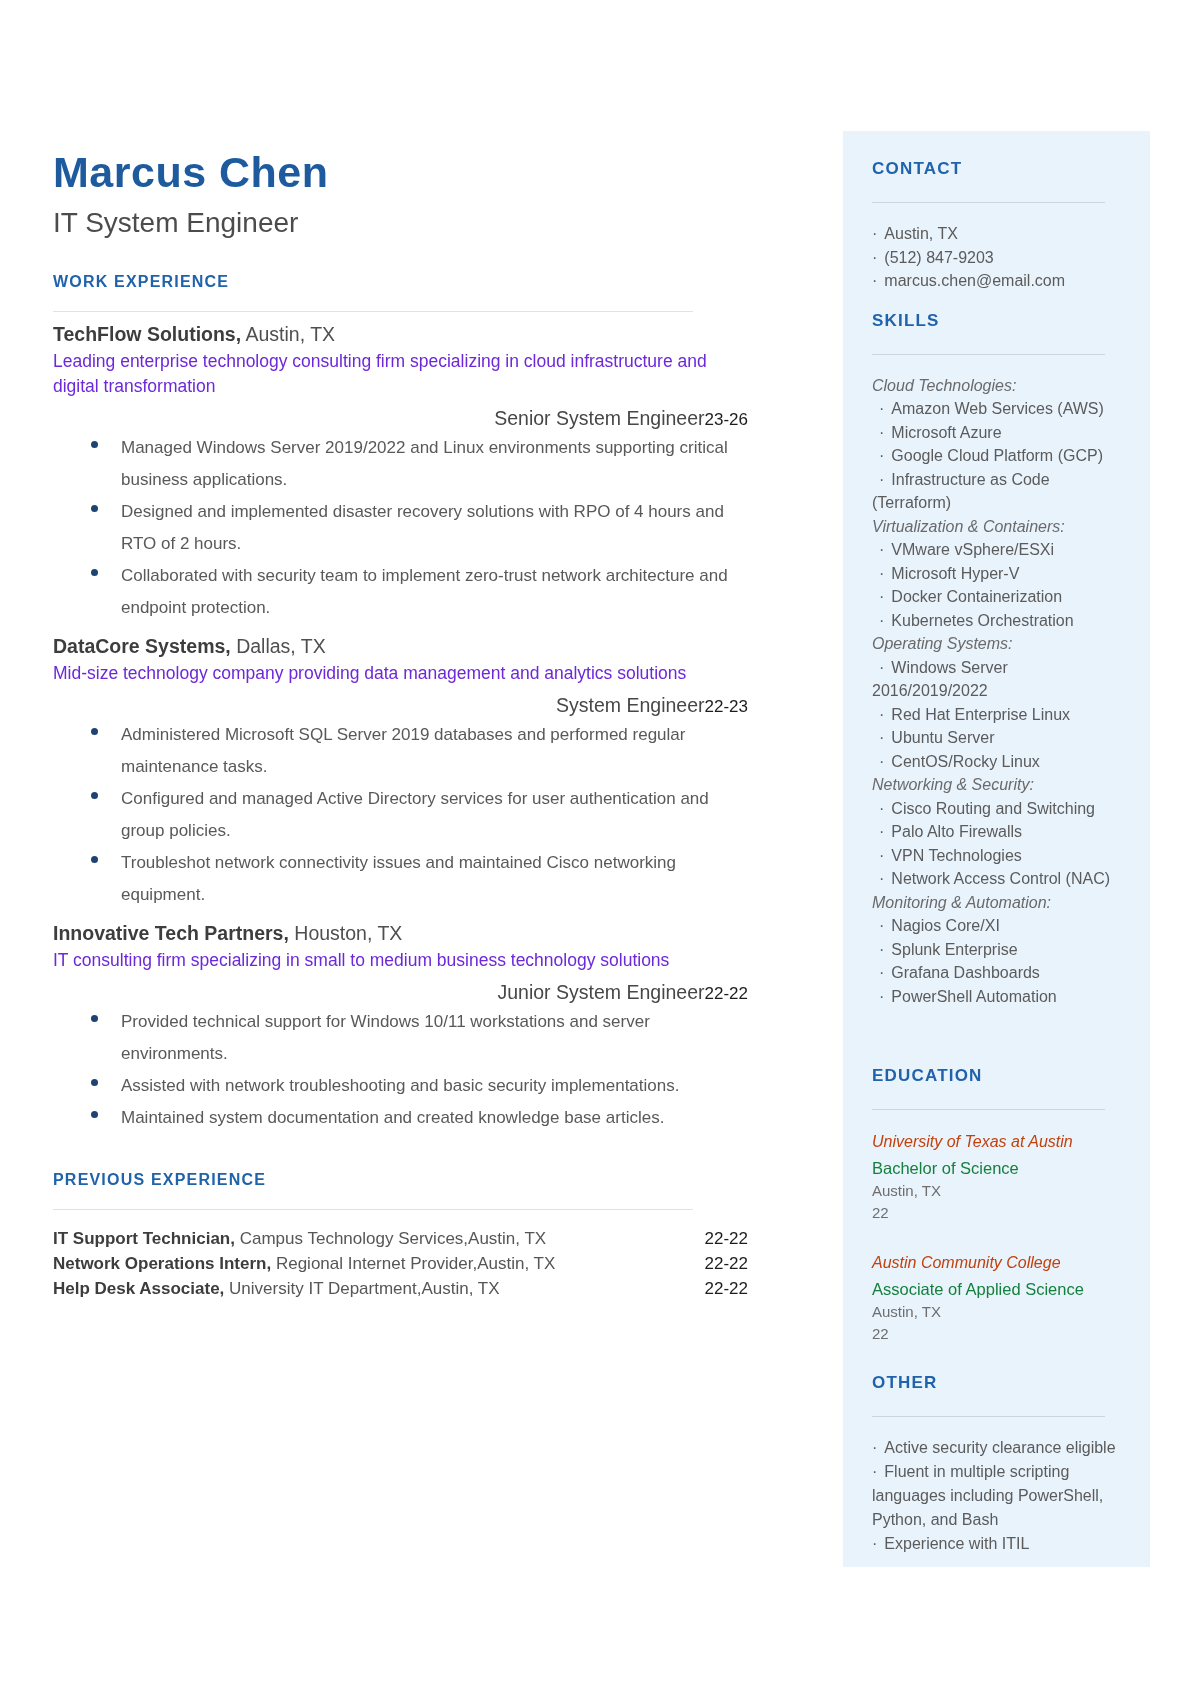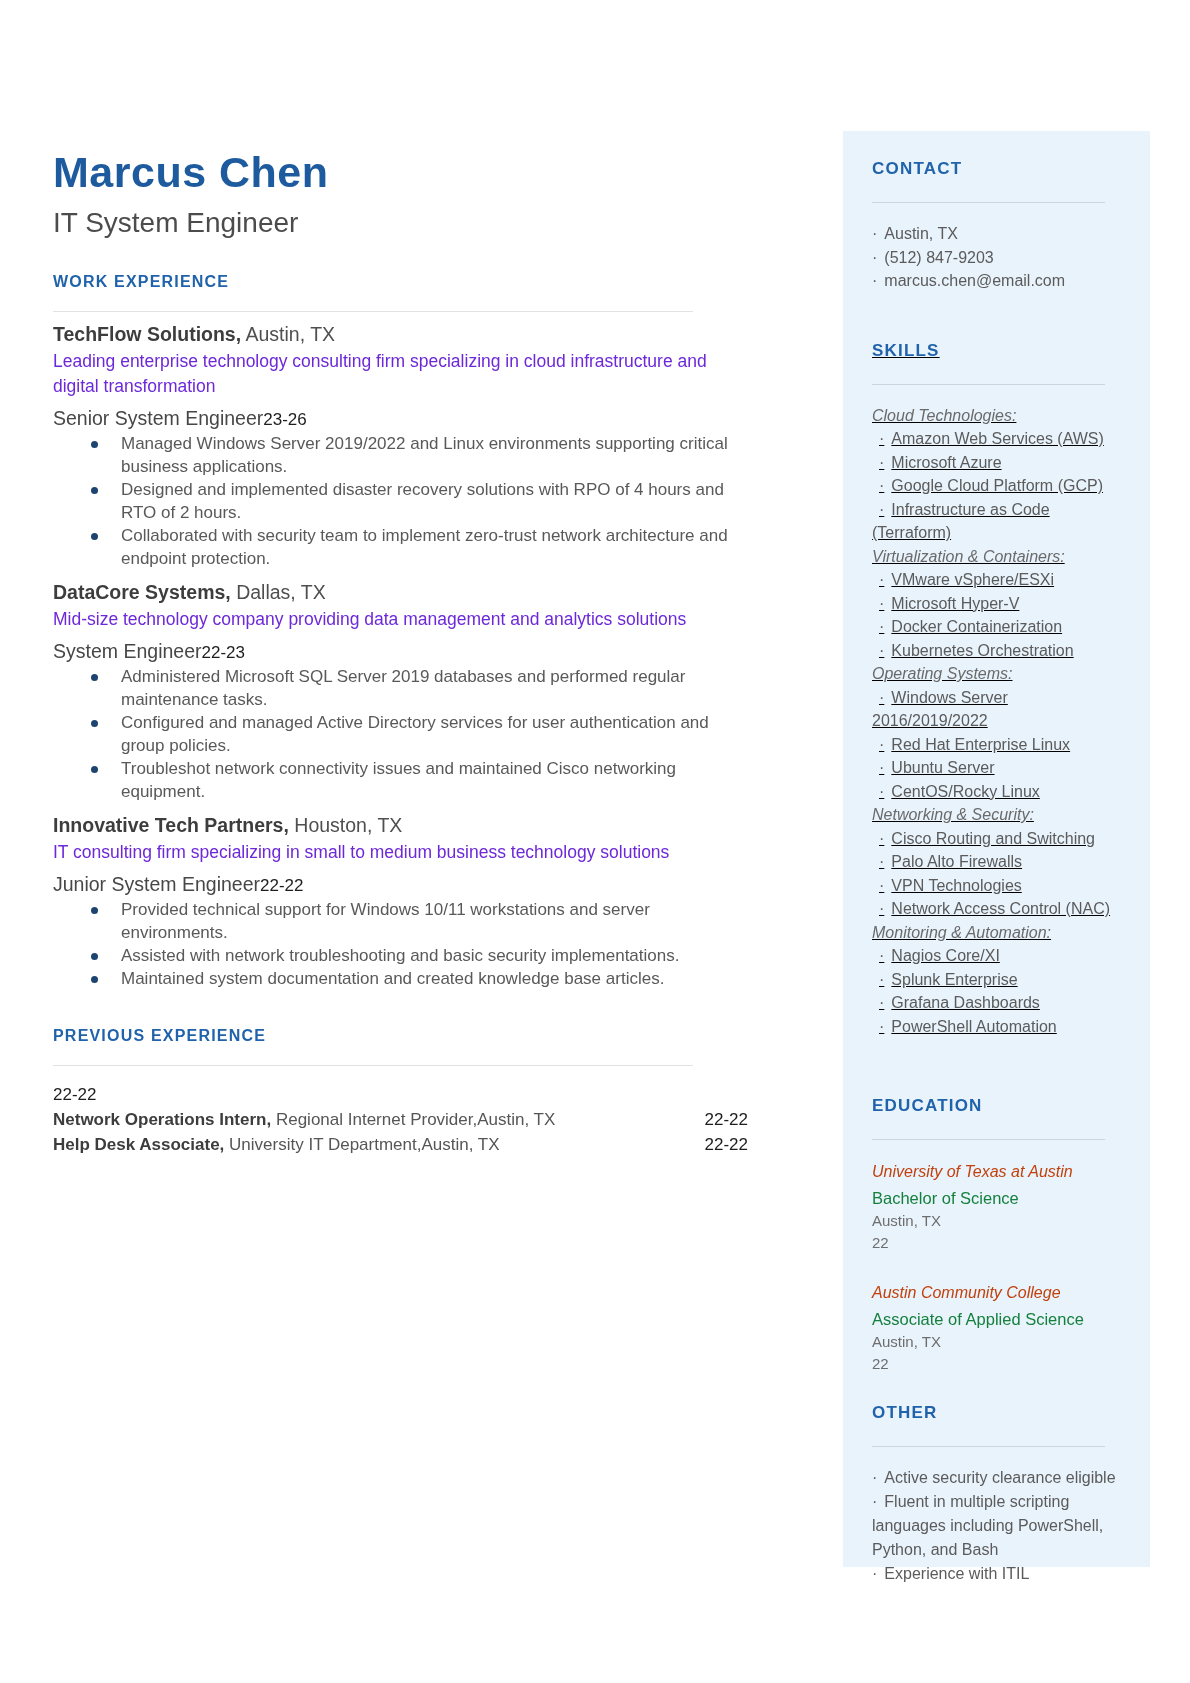--- a/index.html
+++ b/index.html
@@ -61,31 +61,31 @@
   .company-loc { font-weight: 400; color: #4f4f4f; }
   .company-desc {
     margin-top: 2px;
     font-size: 17.5px;
     line-height: 25px;
     color: #6d28d9;
   }
   .role-row {
     margin-top: 7px;
     display: flex;
-    justify-content: flex-start;
+    justify-content: flex-end;
     align-items: baseline;
   }
   .role-title { font-size: 19.5px; line-height: 25px; color: #474747; }
   .role-dates { font-size: 17px; color: var(--dates-text, #1d1d1d); }
   .bullets { margin-top: 1px; }
   .bullet-item {
     position: relative;
     padding-left: 68px;
     font-size: 17px;
-    line-height: 23px;
+    line-height: 32px;
     color: var(--body-text, #595959);
   }
   .bullet-dot {
     position: absolute;
     left: 38px;
     top: 9px;
     width: 7px;
     height: 7px;
     border-radius: 50%;
     background: var(--bullet-dot, #1d4370);
@@ -134,21 +134,21 @@
     color: #5b5b5b;
   }
   .dot { margin-right: 7px; color: #5b5b5b; }
   .dot.sk { margin-left: 7px; }
   .skill-label {
     font-size: 16px;
     line-height: 23.5px;
     font-style: italic;
     color: #6a6a6a;
   }
-  .section-gap-skills { margin-top: 48px; text-decoration: underline; }
+  .section-gap-skills { margin-top: 18px; }
   .section-gap-edu { margin-top: 58px; }
   .section-gap-other { margin-top: 28px; }
 
   .edu { margin-top: 0; }
   .edu + .edu { margin-top: 26px; }
   .edu-name { font-size: 16px; line-height: 26px; color: #c2410c; font-style: italic; }
   .edu-degree { margin-top: 2px; font-size: 16.5px; line-height: 23px; color: #15803d; }
   .edu-meta { font-size: 15px; line-height: 22px; color: #6e6e6e; }
   .other-list .side-li { line-height: 24px; }
 </style>
@@ -231,20 +231,23 @@
         <span class="bullet-dot"></span>
         <span>Maintained system documentation and created knowledge base articles.</span>
       </div>
     </div>
 
     <div class="section-heading">PREVIOUS EXPERIENCE</div>
     <div class="divider"></div>
 
     <div class="prev-rows">
       <div class="prev-row">
+        <div class="prev-left">
+          <span class="prev-role">IT Support Technician,</span><span class="prev-org"> Campus Technology Services,Austin, TX</span>
+        </div>
         <span class="prev-dates">22-22</span>
       </div>
       <div class="prev-row">
         <div class="prev-left">
           <span class="prev-role">Network Operations Intern,</span><span class="prev-org"> Regional Internet Provider,Austin, TX</span>
         </div>
         <span class="prev-dates">22-22</span>
       </div>
       <div class="prev-row">
         <div class="prev-left">

